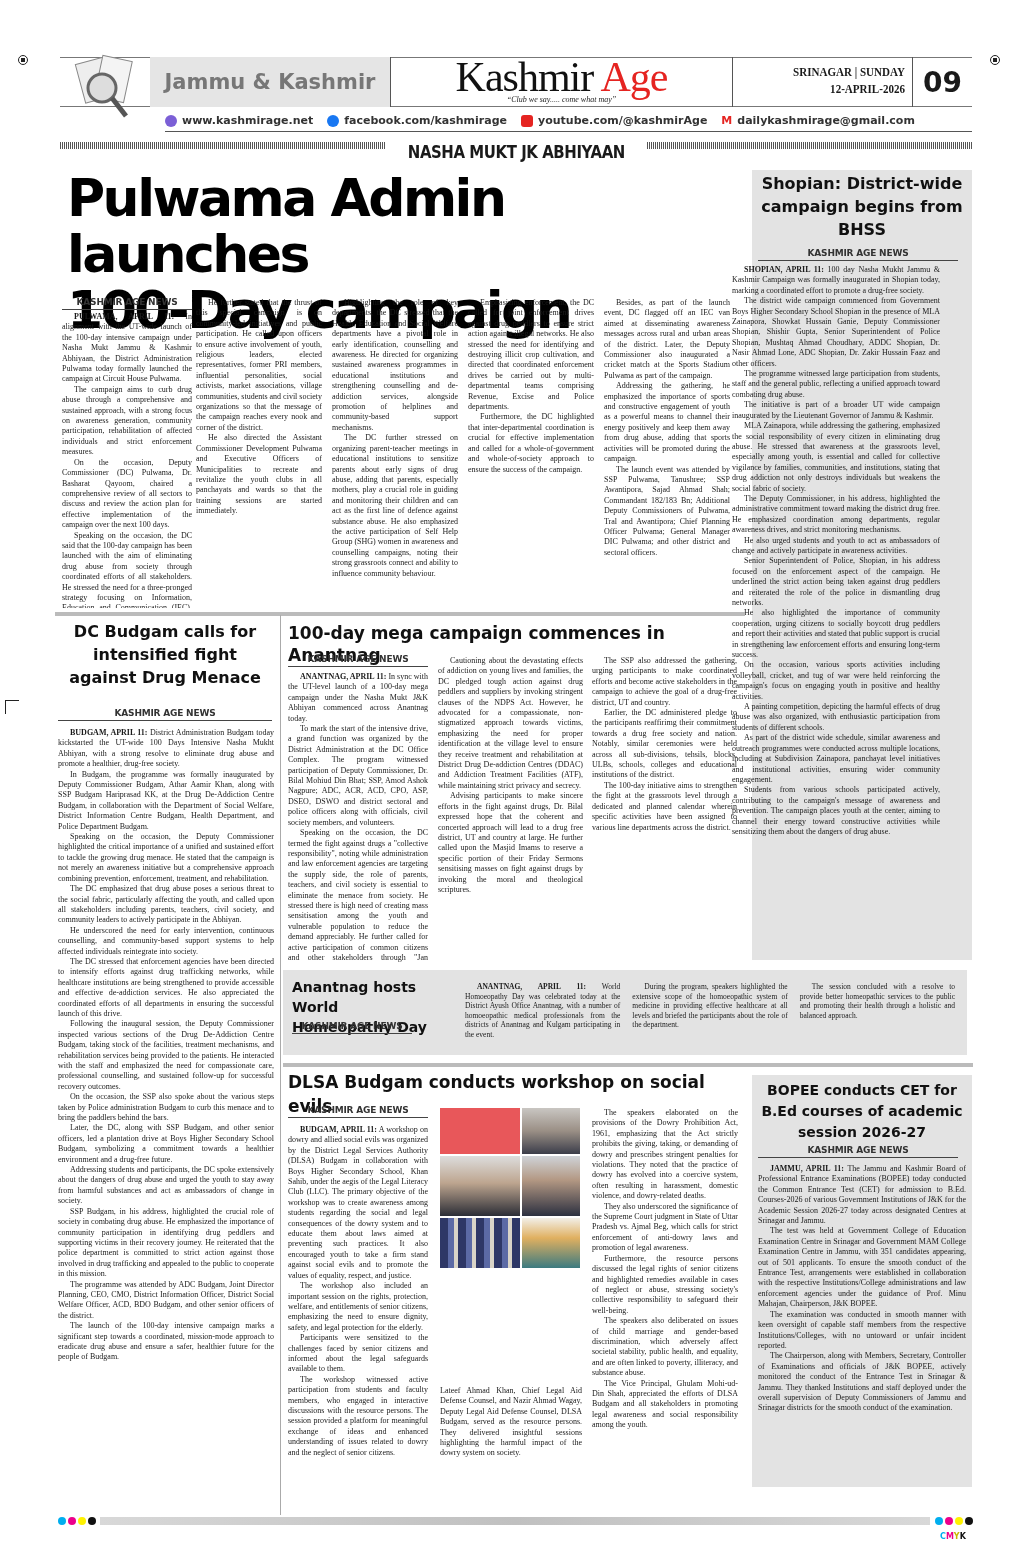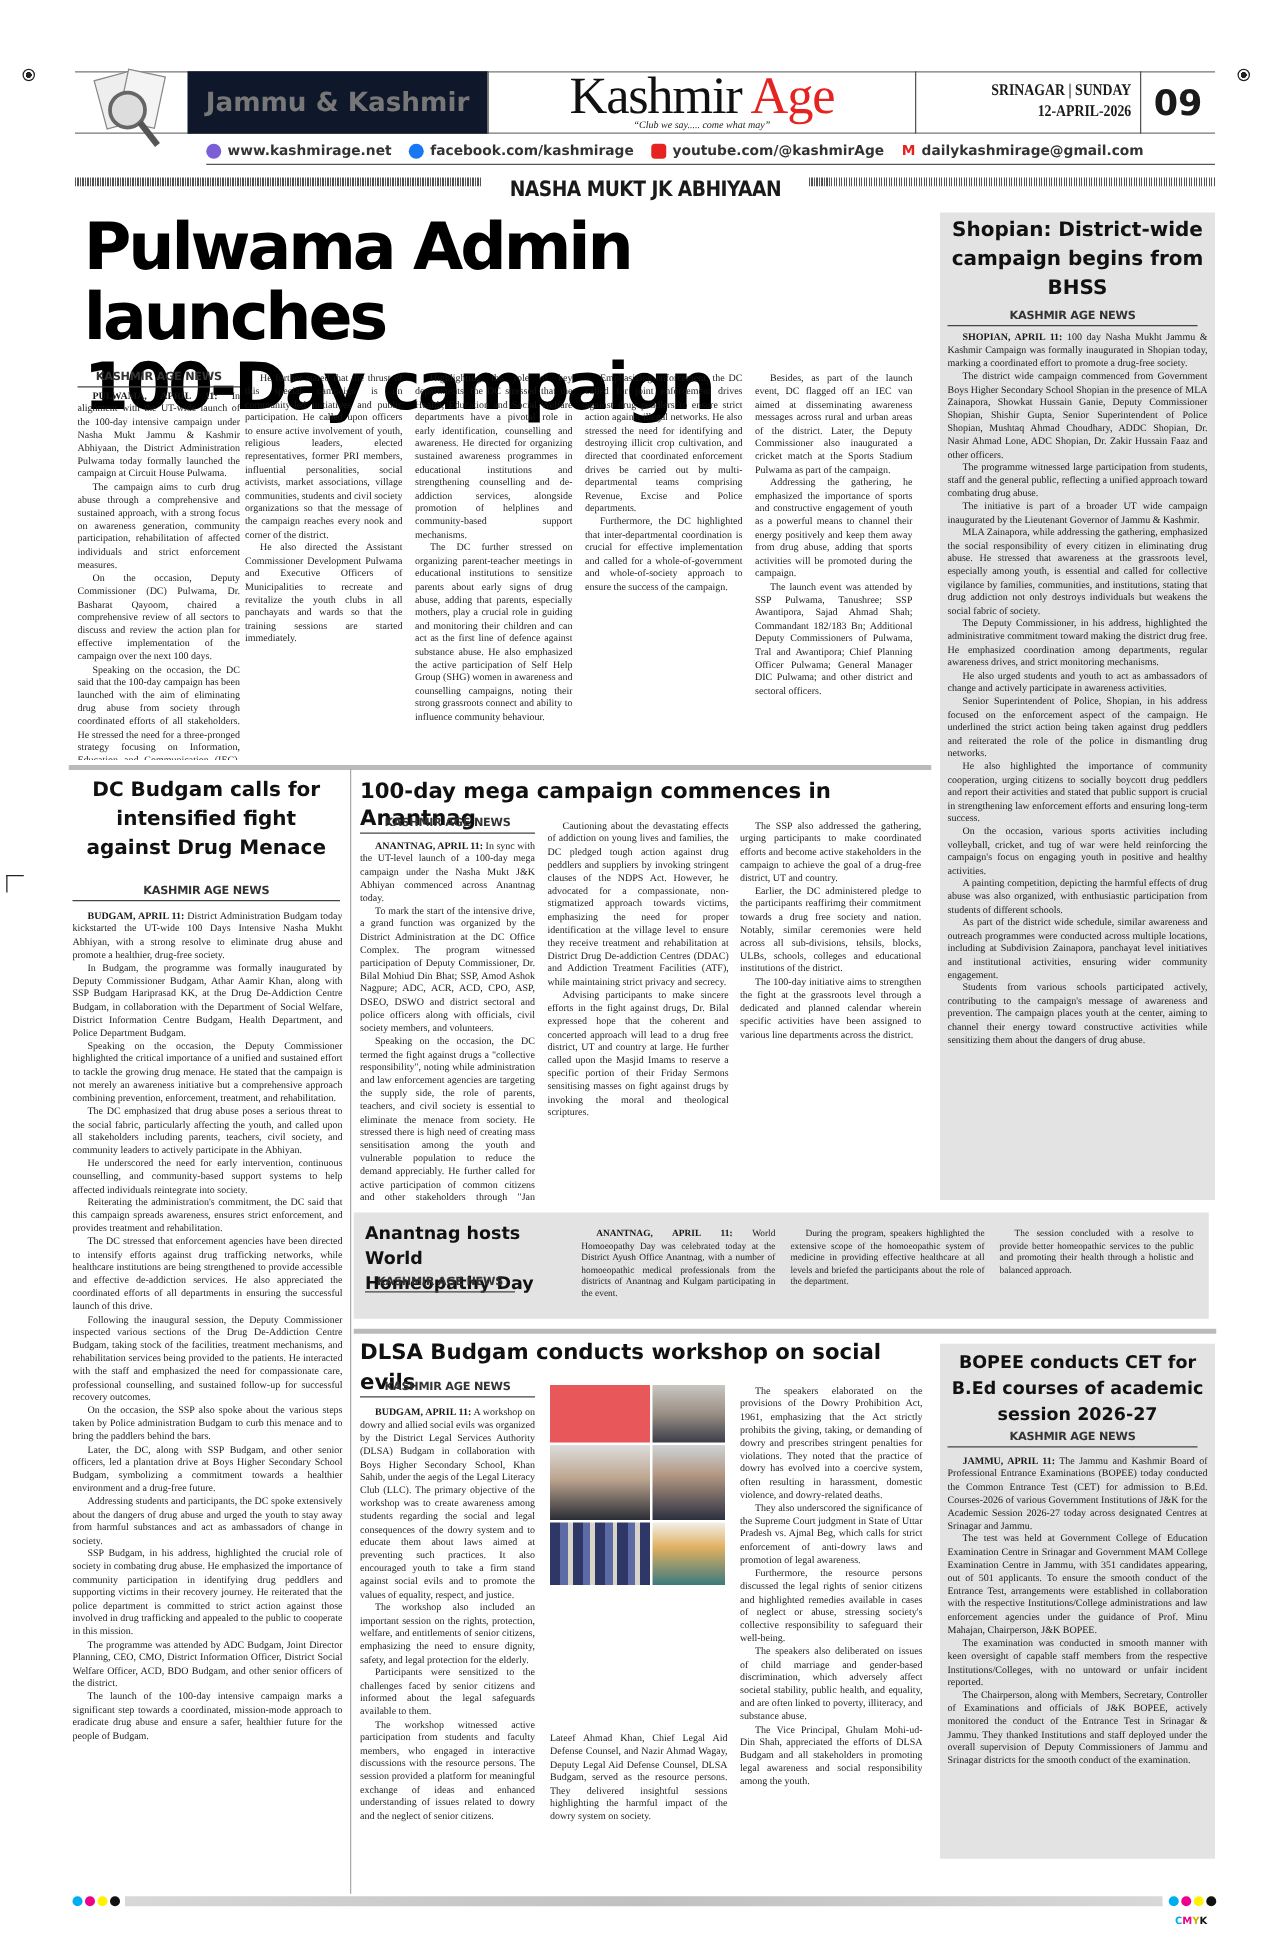--- a/index.html
+++ b/index.html
@@ -3,21 +3,21 @@
 <meta charset="utf-8">
 <style>
   * { box-sizing: border-box; margin: 0; padding: 0; }
   html, body { width: 1021px; height: 1560px; background: #fff; overflow: hidden; }
   body { position: relative; font-family: "DejaVu Serif", serif; color: #1a1a1a; }
   .abs { position: absolute; }
   .reg-mark { width: 10px; height: 10px; border-radius: 50%; border: 1px solid #222; background: radial-gradient(circle, #222 40%, #fff 45%); }
 
   
   .masthead-top { left: 60px; top: 57px; width: 912px; height: 50px; border-top: 1px solid #777; border-bottom: 1px solid #777; }
-  .section-label { left: 150px; top: 57px; width: 240px; height: 50px; background: #0f172a; display: flex; align-items: center; justify-content: center; font-family: "DejaVu Sans", sans-serif; font-weight: bold; font-size: 21px; color: #777; }
+  .section-label { left: 150px; top: 57px; width: 240px; height: 50px; background: #e5e5e5; display: flex; align-items: center; justify-content: center; font-family: "DejaVu Sans", sans-serif; font-weight: bold; font-size: 21px; color: #777; }
   .logo-box { left: 390px; top: 57px; width: 343px; height: 50px; border-left: 1px solid #555; border-right: 1px solid #555; text-align: center; }
   .logo { font-family: "Liberation Serif", serif; font-size: 42px; line-height: 40px; letter-spacing: -1px; margin-top: 0px; }
   .logo .k { color: #111; }
   .logo .a { color: #e52421; }
   .tagline { font-family: "Liberation Serif", serif; font-style: italic; font-size: 8px; color: #222; margin-top: -2px; }
   .dateline { left: 735px; top: 63px; width: 170px; text-align: right; font-family: "Liberation Serif", serif; font-weight: bold; font-size: 13px; line-height: 17px; transform: scaleX(0.85); transform-origin: right; }
   .page-num { left: 912px; top: 57px; width: 60px; height: 50px; border-left: 1px solid #555; display: flex; align-items: center; justify-content: center; font-family: "DejaVu Sans", sans-serif; font-weight: bold; font-size: 28px; }
   .logo-graphic { left: 68px; top: 50px; width: 80px; height: 80px; }
   .links-bar { left: 165px; top: 110px; width: 807px; height: 22px; border-bottom: 1px solid #555; display: flex; align-items: center; gap: 6px; font-family: "DejaVu Sans", sans-serif; font-weight: bold; font-size: 11px; color: #333; }
   .link-item { display: flex; align-items: center; gap: 5px; margin-right: 8px; }
@@ -136,21 +136,21 @@
 </div>
 <div class="col" style="left:604px;top:298px;width:126px;height:310px;overflow:hidden;">
   <p>Besides, as part of the launch event, DC flagged off an IEC van aimed at disseminating awareness messages across rural and urban areas of the district. Later, the Deputy Commissioner also inaugurated a cricket match at the Sports Stadium Pulwama as part of the campaign.</p>
   <p>Addressing the gathering, he emphasized the importance of sports and constructive engagement of youth as a powerful means to channel their energy positively and keep them away from drug abuse, adding that sports activities will be promoted during the campaign.</p>
   <p>The launch event was attended by SSP Pulwama, Tanushree; SSP Awantipora, Sajad Ahmad Shah; Commandant 182/183 Bn; Additional Deputy Commissioners of Pulwama, Tral and Awantipora; Chief Planning Officer Pulwama; General Manager DIC Pulwama; and other district and sectoral officers.</p>
 </div>
 
 <div class="abs sidebar-box"></div>
 <div class="abs box-head" style="left:758px;top:172px;width:208px;font-size:16px;line-height:23px;">Shopian: District-wide campaign begins from BHSS</div>
 <div class="abs byline" style="left:758px;top:248px;width:200px;">KASHMIR AGE NEWS</div>
-<div class="col" style="left:758px;top:265px;width:208px;height:690px;overflow:hidden;">
+<div class="col" style="left:732px;top:265px;width:208px;height:690px;overflow:hidden;">
   <p><b>SHOPIAN, APRIL 11:</b> <span>100 day Nasha Mukht Jammu &amp; Kashmir Campaign was formally inaugurated in Shopian today, marking a coordinated effort to promote a drug-free society.</span></p>
   <p>The district wide campaign commenced from Government Boys Higher Secondary School Shopian in the presence of MLA Zainapora, Showkat Hussain Ganie, Deputy Commissioner Shopian, Shishir Gupta, Senior Superintendent of Police Shopian, Mushtaq Ahmad Choudhary, ADDC Shopian, Dr. Nasir Ahmad Lone, ADC Shopian, Dr. Zakir Hussain Faaz and other officers.</p>
   <p>The programme witnessed large participation from students, staff and the general public, reflecting a unified approach toward combating drug abuse.</p>
   <p>The initiative is part of a broader UT wide campaign inaugurated by the Lieutenant Governor of Jammu &amp; Kashmir.</p>
   <p>MLA Zainapora, while addressing the gathering, emphasized the social responsibility of every citizen in eliminating drug abuse. He stressed that awareness at the grassroots level, especially among youth, is essential and called for collective vigilance by families, communities, and institutions, stating that drug addiction not only destroys individuals but weakens the social fabric of society.</p>
   <p>The Deputy Commissioner, in his address, highlighted the administrative commitment toward making the district drug free. He emphasized coordination among departments, regular awareness drives, and strict monitoring mechanisms.</p>
   <p>He also urged students and youth to act as ambassadors of change and actively participate in awareness activities.</p>
   <p>Senior Superintendent of Police, Shopian, in his address focused on the enforcement aspect of the campaign. He underlined the strict action being taken against drug peddlers and reiterated the role of the police in dismantling drug networks.</p>
   <p>He also highlighted the importance of community cooperation, urging citizens to socially boycott drug peddlers and report their activities and stated that public support is crucial in strengthening law enforcement efforts and ensuring long-term success.</p>
   <p>On the occasion, various sports activities including volleyball, cricket, and tug of war were held reinforcing the campaign's focus on engaging youth in positive and healthy activities.</p>
@@ -162,21 +162,20 @@
 <div class="divider" style="left:55px;top:612px;width:690px;"></div>
 
 <div class="abs box-head" style="left:58px;top:620px;width:214px;font-size:16px;line-height:23px;">DC Budgam calls for intensified fight against Drug Menace</div>
 <div class="abs byline" style="left:58px;top:708px;width:214px;">KASHMIR AGE NEWS</div>
 <div class="col" style="left:58px;top:728px;width:216px;height:785px;overflow:hidden;">
   <p><b>BUDGAM, APRIL 11:</b> <span>District Administration Budgam today kickstarted the UT-wide 100 Days Intensive Nasha Mukht Abhiyan, with a strong resolve to eliminate drug abuse and promote a healthier, drug-free society.</span></p>
   <p>In Budgam, the programme was formally inaugurated by Deputy Commissioner Budgam, Athar Aamir Khan, along with SSP Budgam Hariprasad KK, at the Drug De-Addiction Centre Budgam, in collaboration with the Department of Social Welfare, District Information Centre Budgam, Health Department, and Police Department Budgam.</p>
   <p>Speaking on the occasion, the Deputy Commissioner highlighted the critical importance of a unified and sustained effort to tackle the growing drug menace. He stated that the campaign is not merely an awareness initiative but a comprehensive approach combining prevention, enforcement, treatment, and rehabilitation.</p>
   <p>The DC emphasized that drug abuse poses a serious threat to the social fabric, particularly affecting the youth, and called upon all stakeholders including parents, teachers, civil society, and community leaders to actively participate in the Abhiyan.</p>
   <p>He underscored the need for early intervention, continuous counselling, and community-based support systems to help affected individuals reintegrate into society.</p>
-  <p>Reiterating the administration's commitment, the DC said that this campaign spreads awareness, ensures strict enforcement, and provides treatment and rehabilitation.</p>
   <p>The DC stressed that enforcement agencies have been directed to intensify efforts against drug trafficking networks, while healthcare institutions are being strengthened to provide accessible and effective de-addiction services. He also appreciated the coordinated efforts of all departments in ensuring the successful launch of this drive.</p>
   <p>Following the inaugural session, the Deputy Commissioner inspected various sections of the Drug De-Addiction Centre Budgam, taking stock of the facilities, treatment mechanisms, and rehabilitation services being provided to the patients. He interacted with the staff and emphasized the need for compassionate care, professional counselling, and sustained follow-up for successful recovery outcomes.</p>
   <p>On the occasion, the SSP also spoke about the various steps taken by Police administration Budgam to curb this menace and to bring the paddlers behind the bars.</p>
   <p>Later, the DC, along with SSP Budgam, and other senior officers, led a plantation drive at Boys Higher Secondary School Budgam, symbolizing a commitment towards a healthier environment and a drug-free future.</p>
   <p>Addressing students and participants, the DC spoke extensively about the dangers of drug abuse and urged the youth to stay away from harmful substances and act as ambassadors of change in society.</p>
   <p>SSP Budgam, in his address, highlighted the crucial role of society in combating drug abuse. He emphasized the importance of community participation in identifying drug peddlers and supporting victims in their recovery journey. He reiterated that the police department is committed to strict action against those involved in drug trafficking and appealed to the public to cooperate in this mission.</p>
   <p>The programme was attended by ADC Budgam, Joint Director Planning, CEO, CMO, District Information Officer, District Social Welfare Officer, ACD, BDO Budgam, and other senior officers of the district.</p>
   <p>The launch of the 100-day intensive campaign marks a significant step towards a coordinated, mission-mode approach to eradicate drug abuse and ensure a safer, healthier future for the people of Budgam.</p>
 </div>
 <div class="vline" style="left:280px;top:615px;height:900px;"></div>

